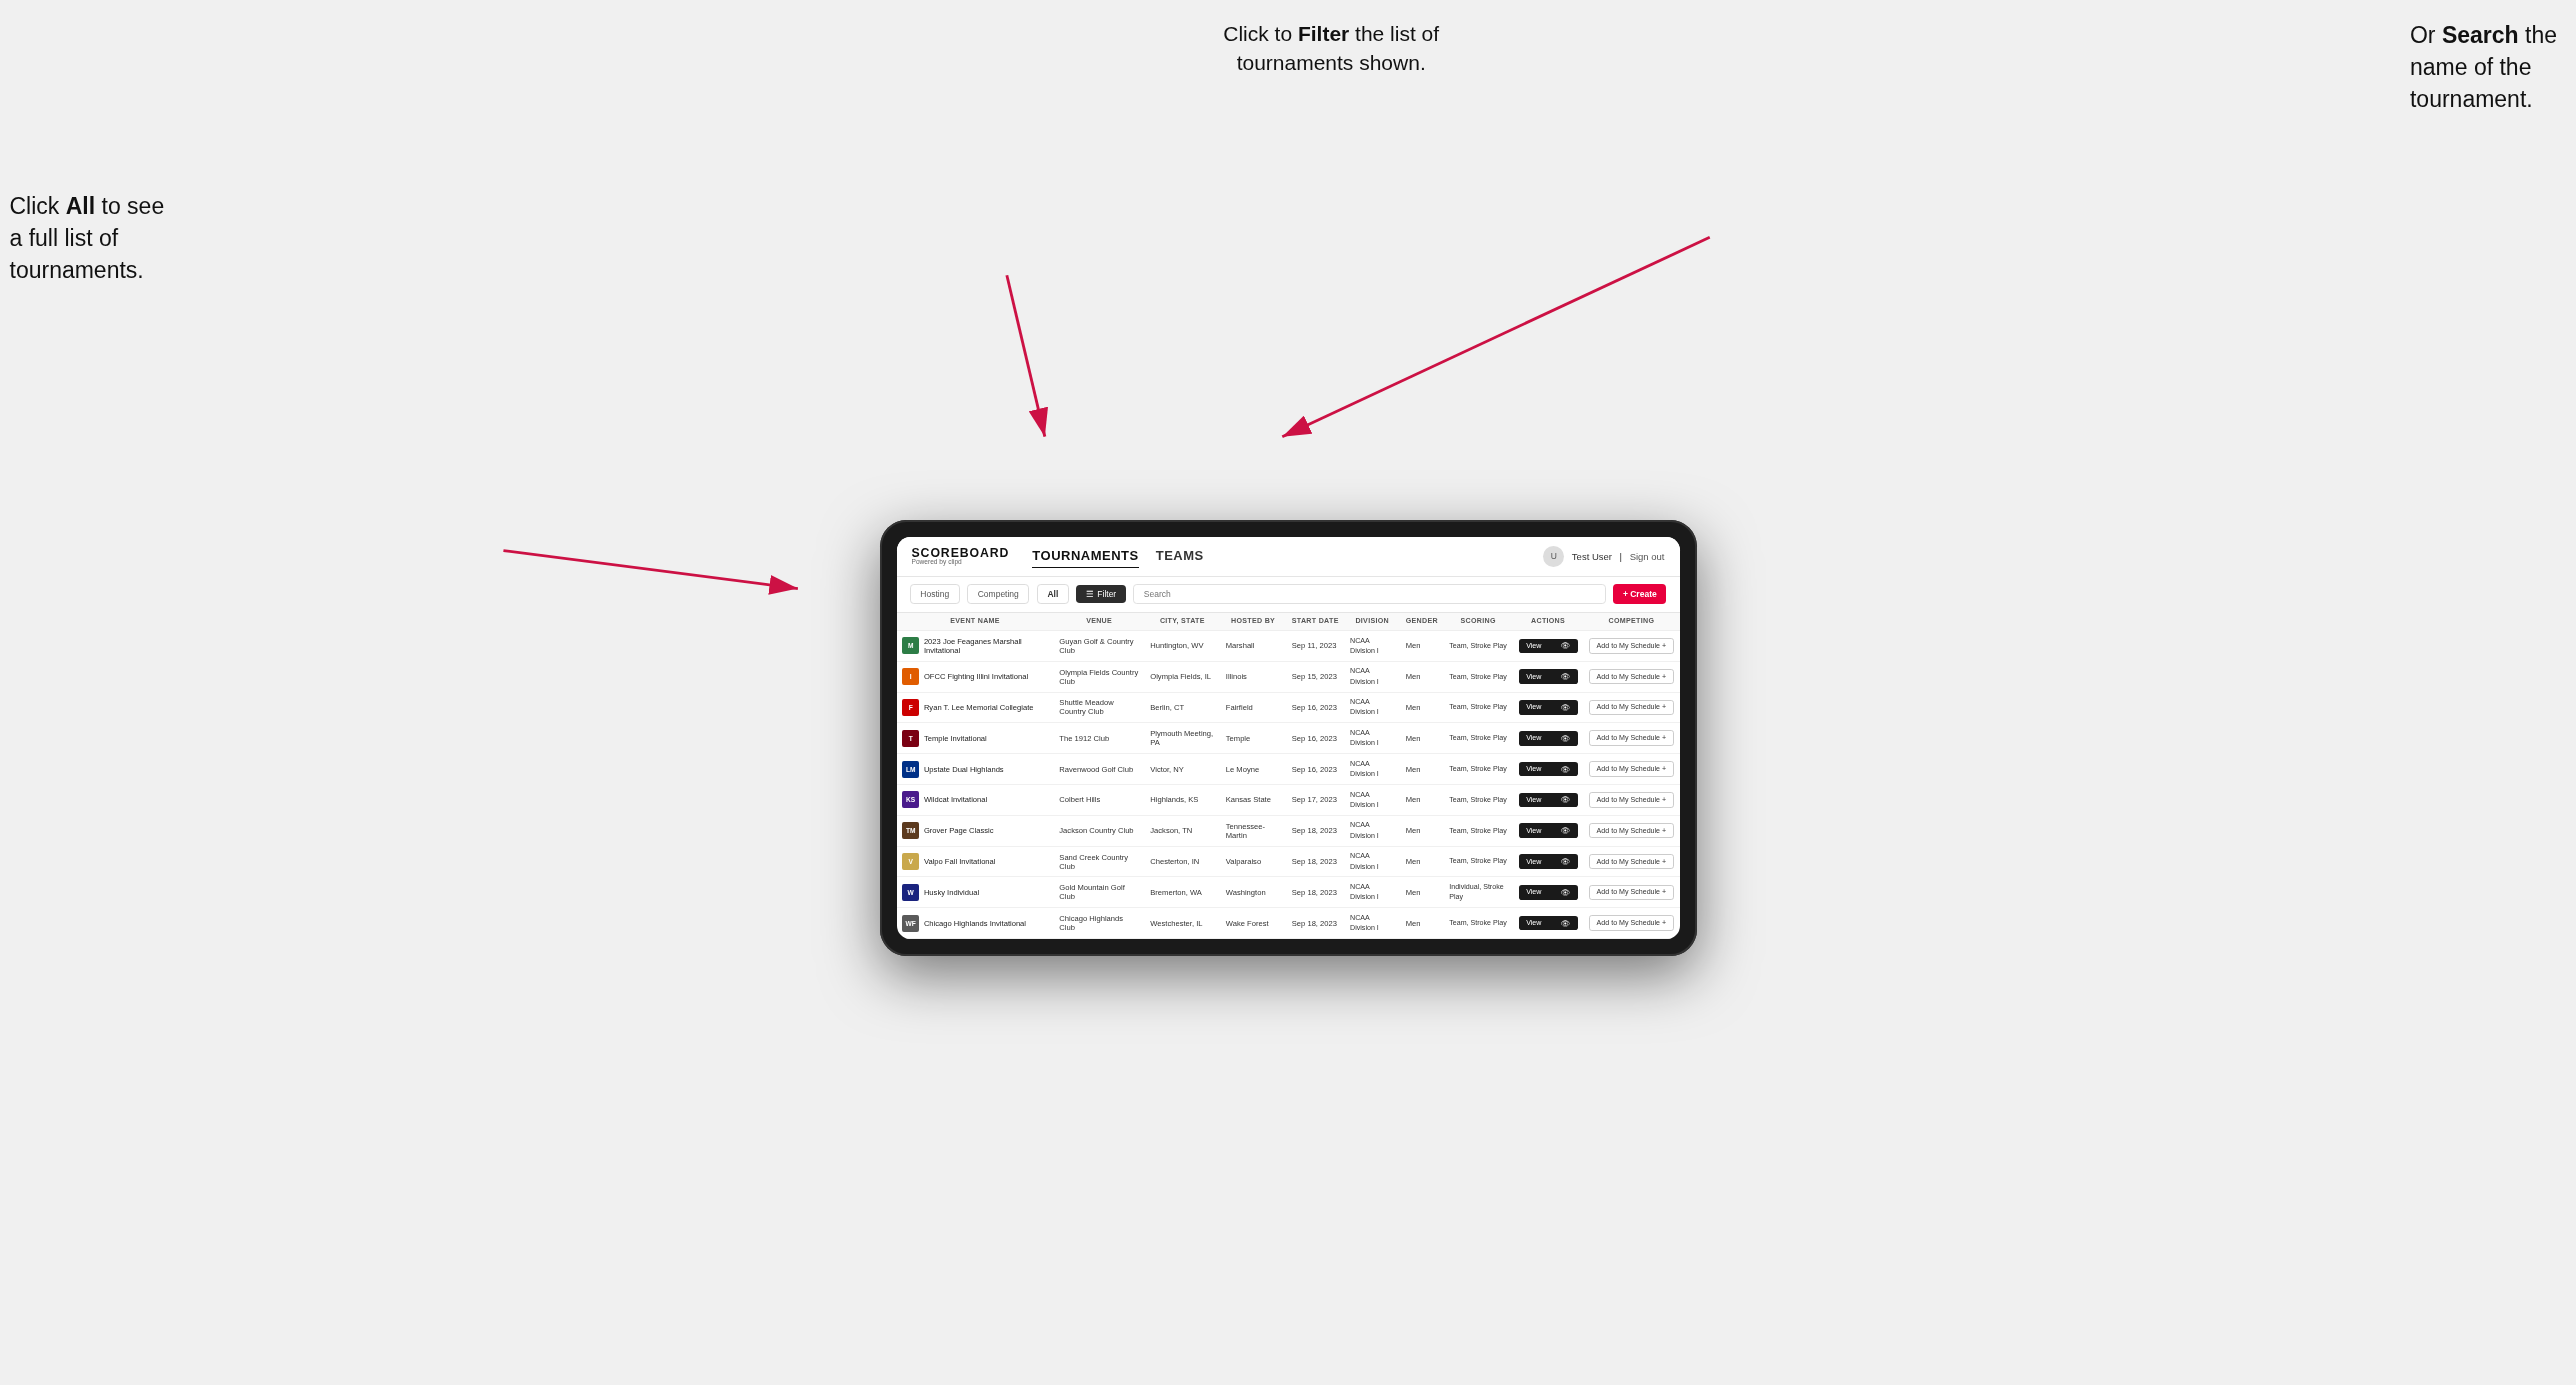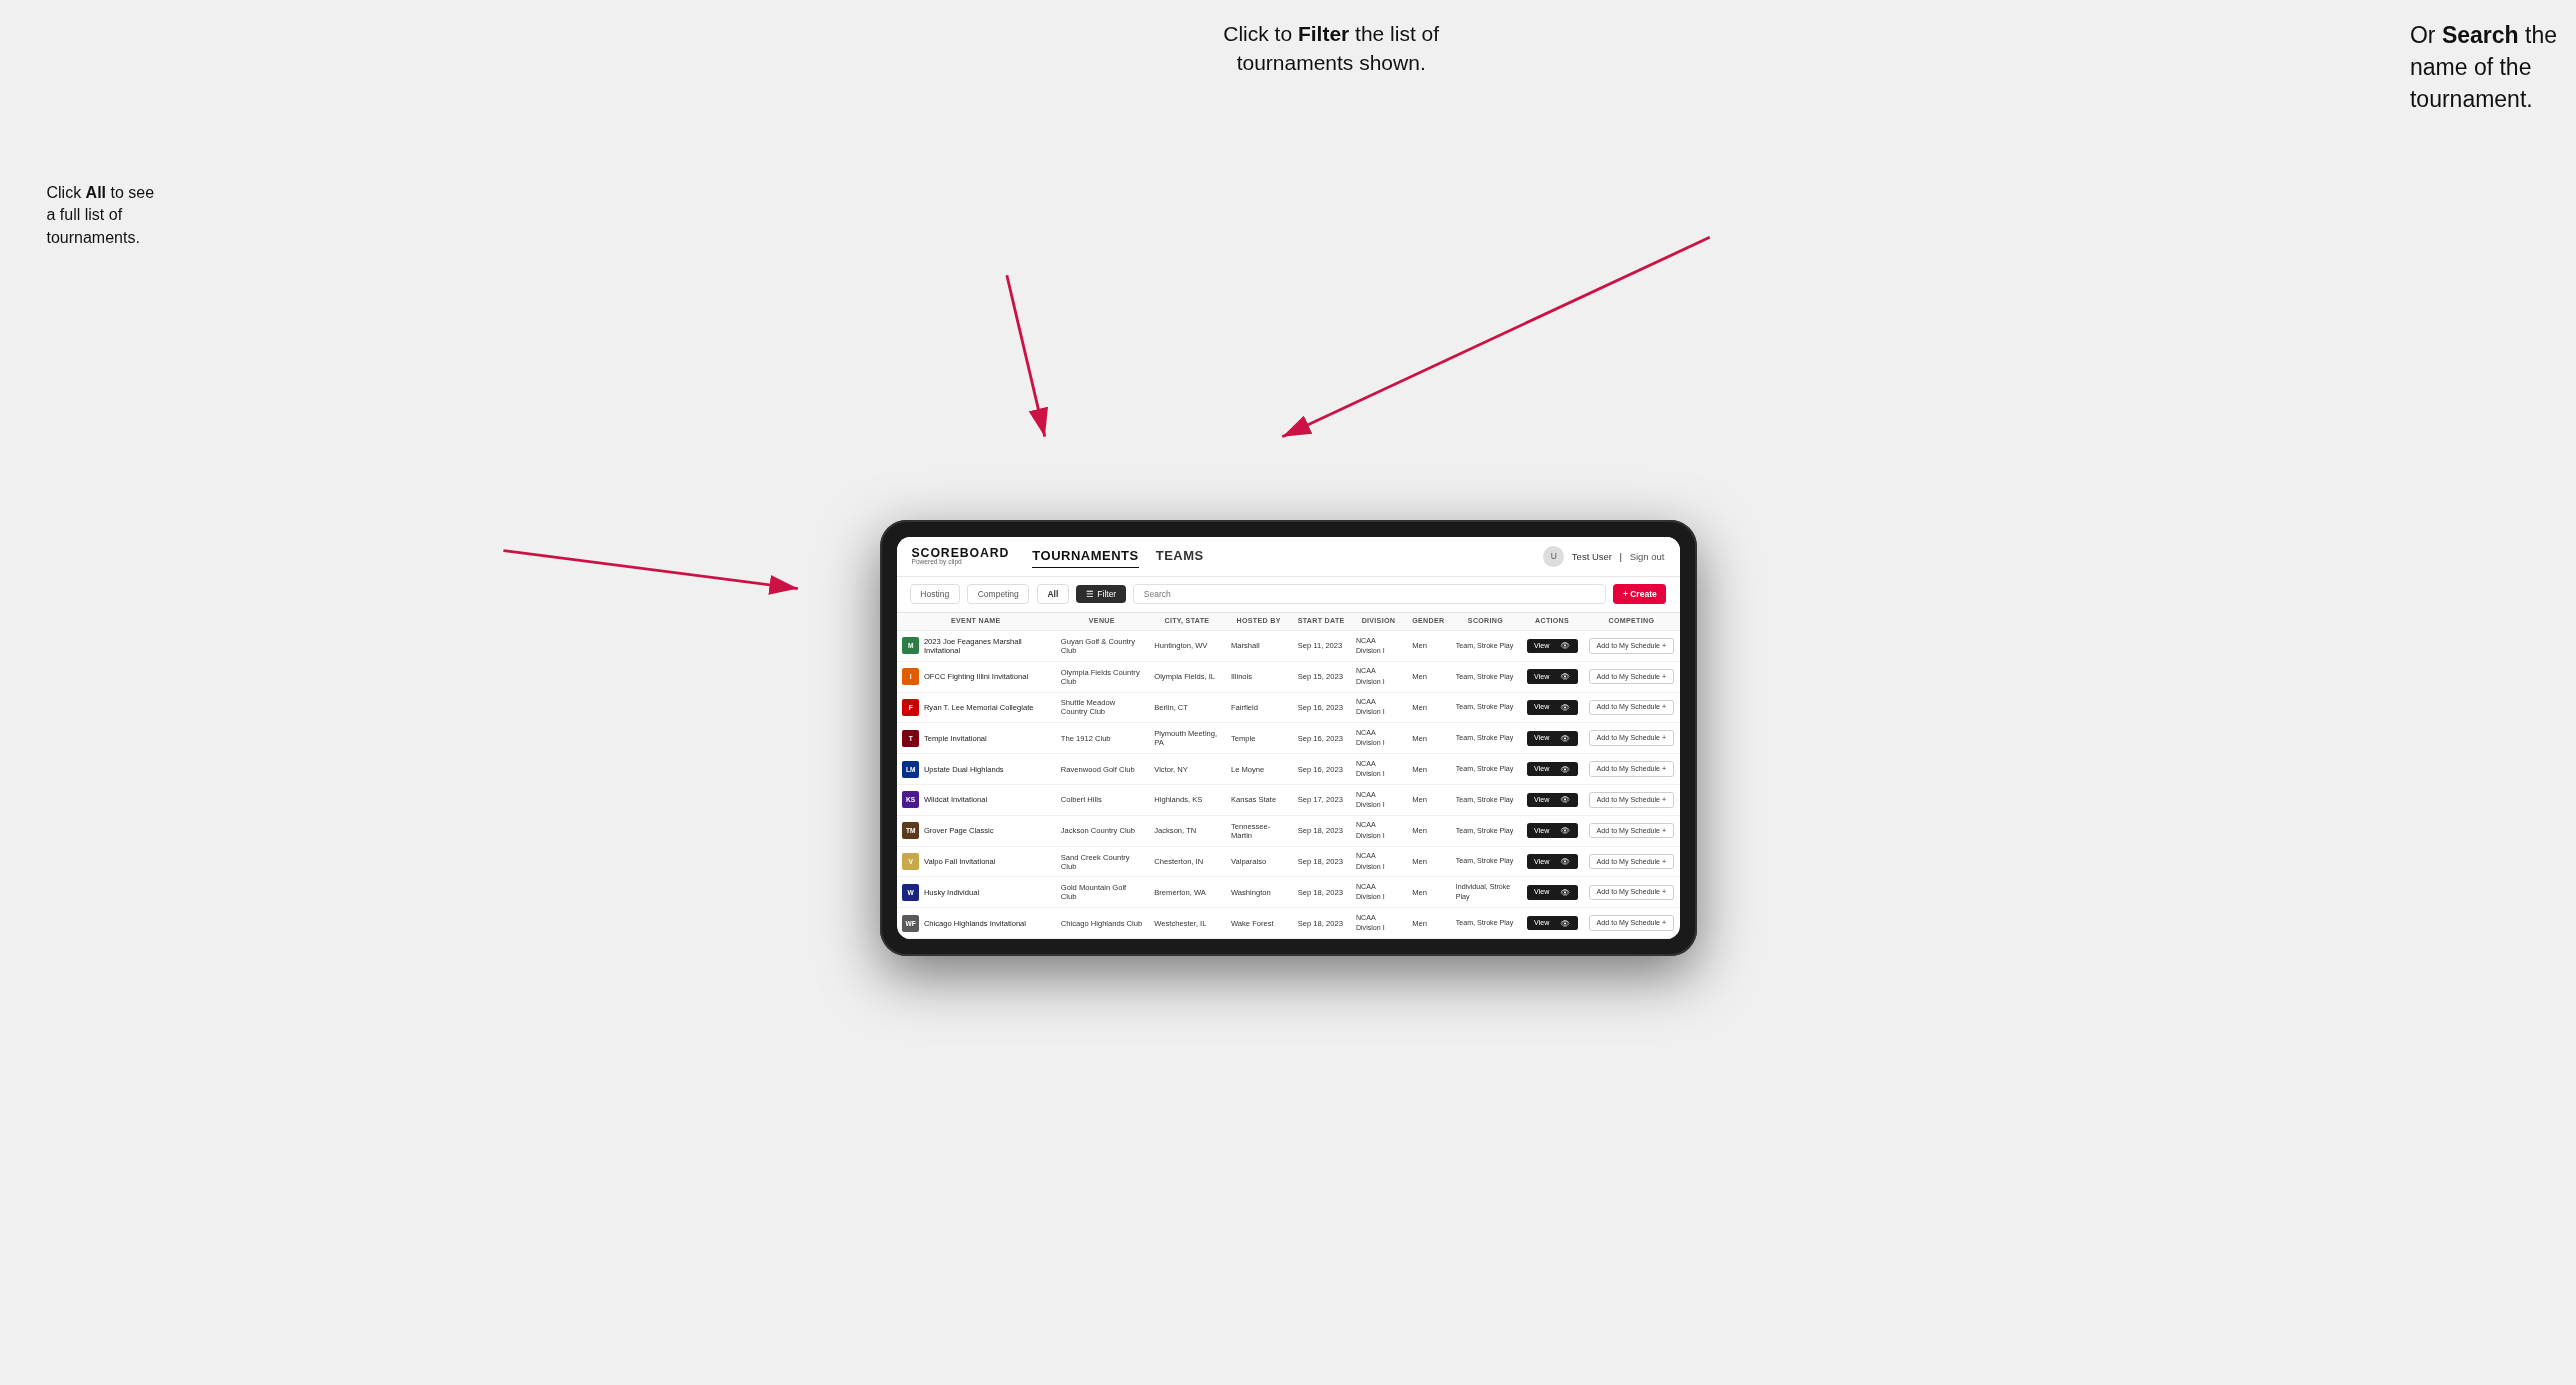--- a/index.html
+++ b/index.html
@@ -29,23 +29,22 @@
       text-align: center;
     }
     .ann-top-right {
       top: 19px;
       right: 19px;
       text-align: left;
       font-size: 23px;
     }
     .ann-left {
       left: 9.5px;
-      top: 182px;
-      font-size: 16px;
-      margin-left: 37px;
+      top: 190px;
+      font-size: 23px;
     }
 
     .arrow-svg {
       position: absolute;
       pointer-events: none;
     }
 
     
     .tablet-frame {
       background: #1a1a1a;
@@ -247,21 +246,21 @@
       font-size: 7.1px;
       line-height: 1.3;
     }
     .scoring-text {
       font-size: 7.1px;
       line-height: 1.3;
     }
     .view-btn {
       display: flex;
       align-items: center;
-      gap: 11px;
+      gap: 19px;
       padding: 2.8px 7.6px;
       background: #1a1a1a;
       color: #fff;
       border: none;
       border-radius: 2.8px;
       font-size: 7.1px;
       cursor: pointer;
       white-space: nowrap;
     }
     .view-btn .eye-icon {

